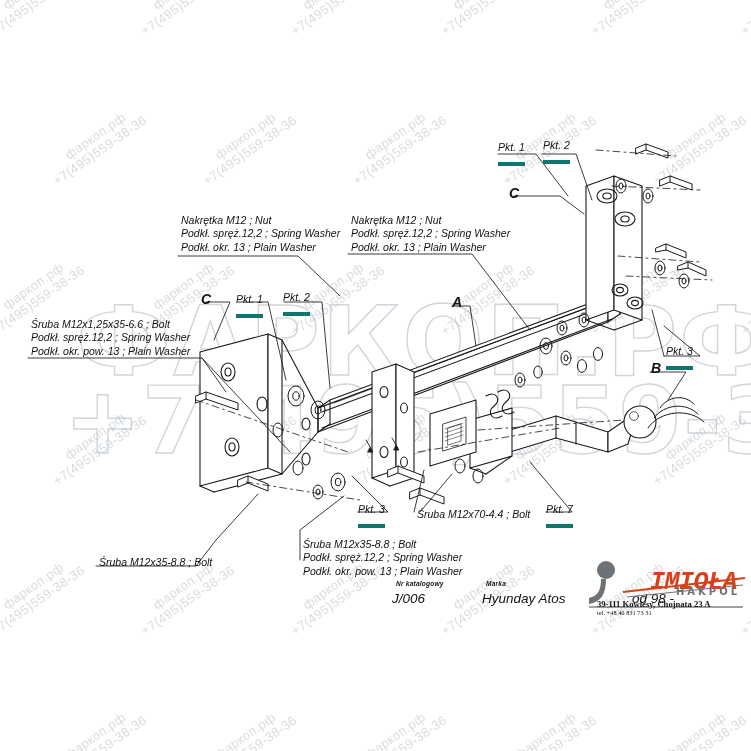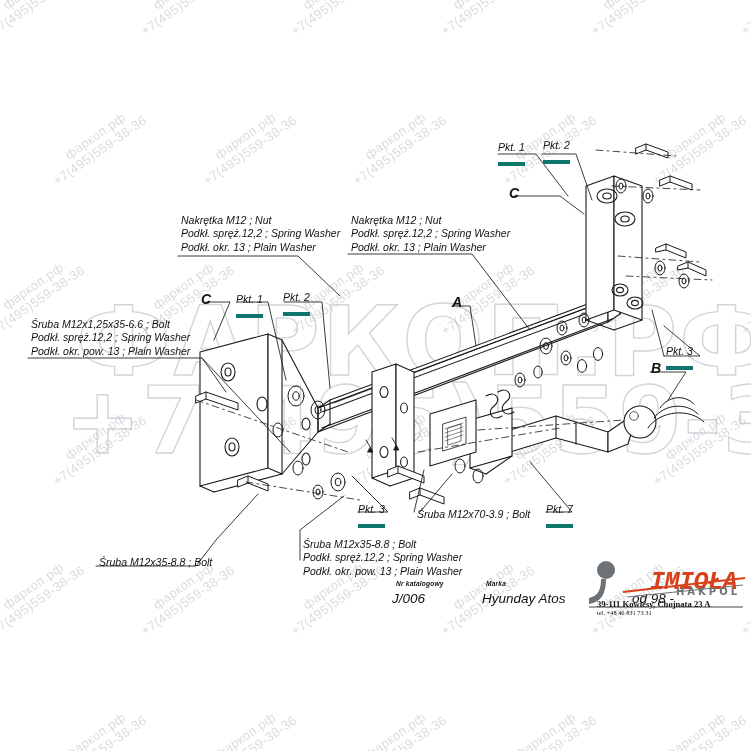--- a/index.html
+++ b/index.html
@@ -380,21 +380,21 @@
     <div>Śruba M12x35-8.8 ;  Bolt</div>
     <div>Podkł. spręż.12,2 ; Spring Washer</div>
     <div>Podkł. okr. pow. 13 ; Plain Washer</div>
   </div>
 
   <div class="lbl spec" style="left:98px;top:556px;">
     <div>Śruba M12x35-8.8 ;  Bolt</div>
   </div>
 
   <div class="lbl spec" style="left:416px;top:508px;">
-    <div>Śruba M12x70-3.9 ;  Bolt</div>
+    <div>Śruba M12x70-4.4 ;  Bolt</div>
   </div>
 
   <div class="lbl pkt" style="left:498px;top:141px;">Pkt. 1</div>
   <div class="lbl pkt" style="left:543px;top:139px;">Pkt. 2</div>
   <div class="lbl letter" style="left:509px;top:185px;">C</div>
   <div class="lbl pkt" style="left:666px;top:345px;">Pkt. 3</div>
   <div class="lbl letter" style="left:651px;top:360px;">B</div>
   <div class="lbl letter" style="left:452px;top:294px;">A</div>
   <div class="lbl letter" style="left:201px;top:291px;">C</div>
   <div class="lbl pkt" style="left:236px;top:293px;">Pkt. 1</div>

